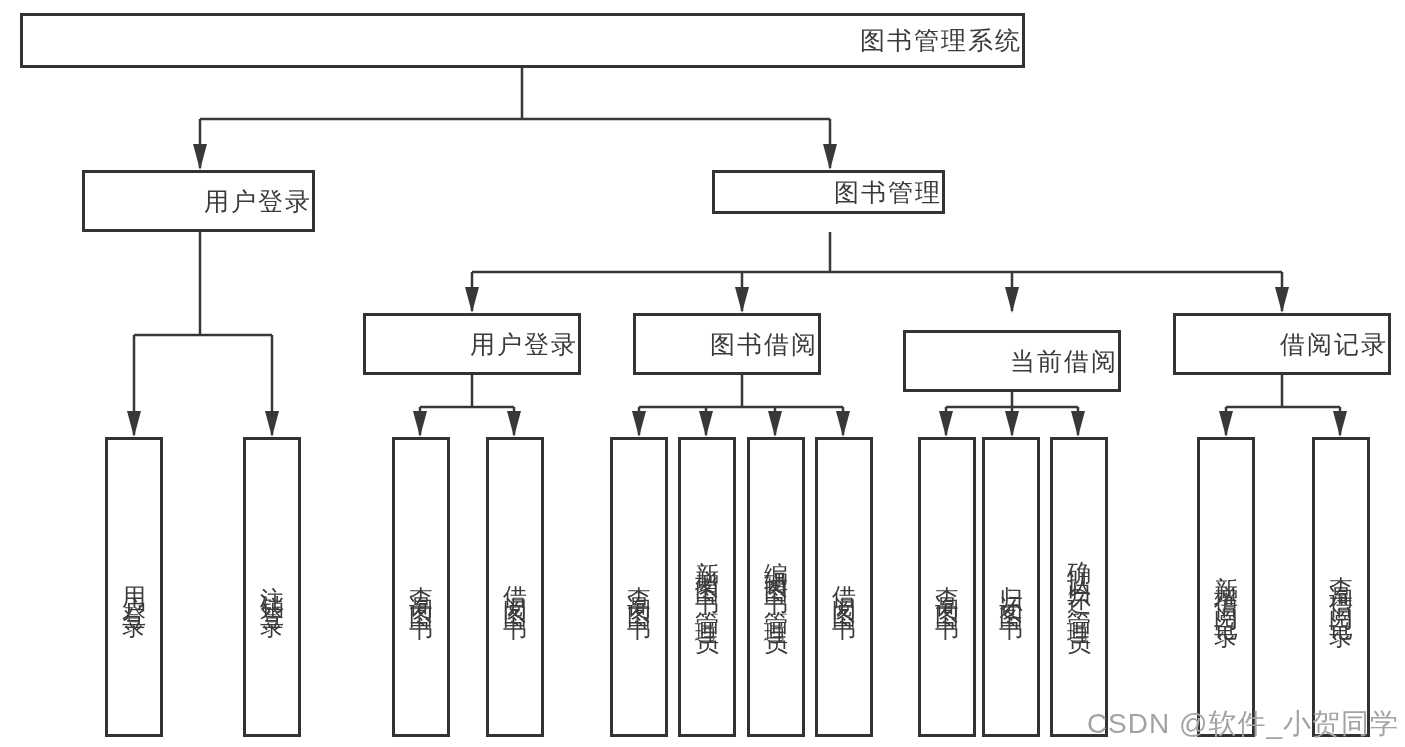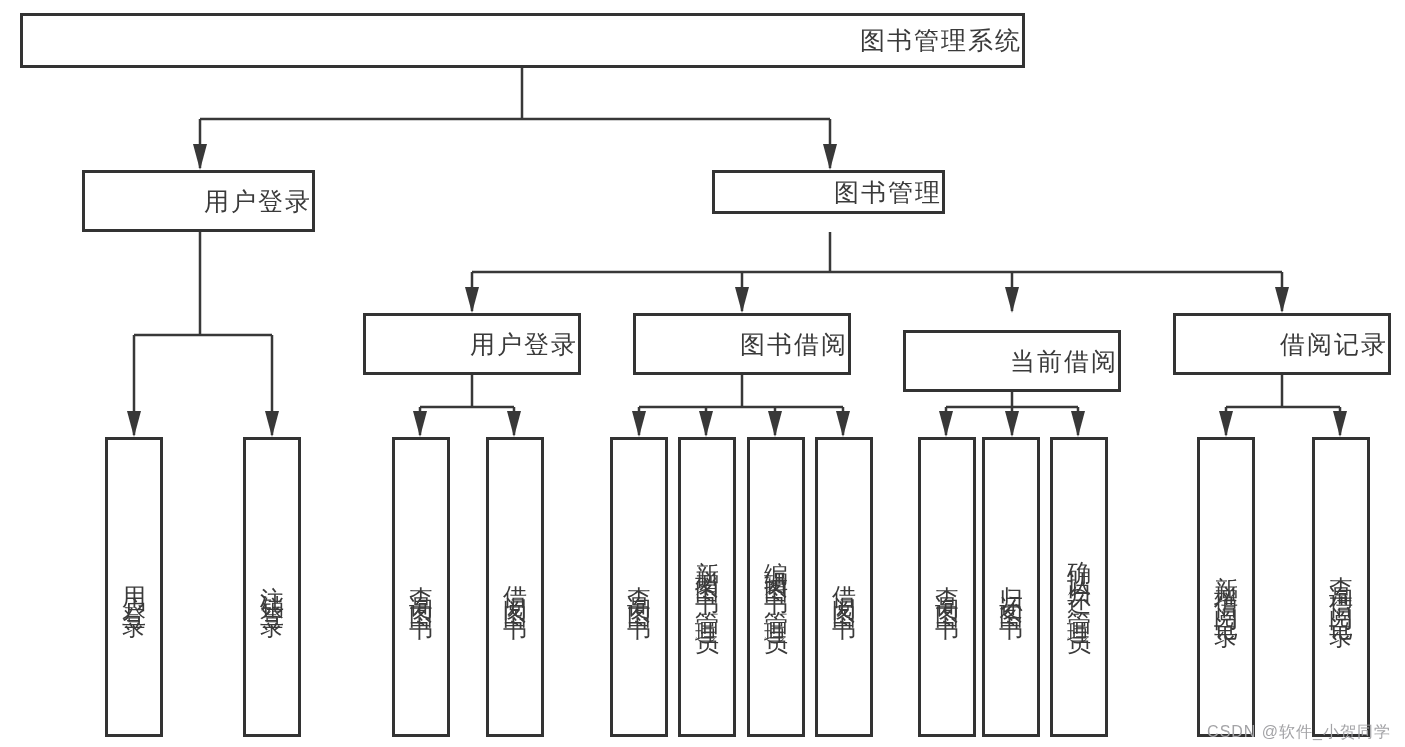--- a/index.html
+++ b/index.html
@@ -43,22 +43,22 @@
   .vtext{
     writing-mode:vertical-rl;
     text-orientation:mixed;
     font-size:24px;
     letter-spacing:10px;
     line-height:1;
     color:var(--text);
   }
   .watermark{
     position:absolute;
-    right:14px;bottom:4px;
-    font-size:16px;
+    right:6px;bottom:4px;
+    font-size:28px;
     letter-spacing:1px;
     color:var(--watermark);
     white-space:nowrap;
   }
 </style>
 </head>
 <body>
 
 <div class="canvas">
 
@@ -106,21 +106,21 @@
   <div class="node" style="left:82px;top:170px;width:233px;height:62px">
     <span>用户登录</span>
   </div>
   <div class="node" style="left:712px;top:170px;width:233px;height:44px">
     <span>图书管理</span>
   </div>
 
   <div class="node" style="left:363px;top:313px;width:218px;height:62px">
     <span>用户登录</span>
   </div>
-  <div class="node" style="left:633px;top:313px;width:218px;height:62px">
+  <div class="node" style="left:633px;top:313px;width:188px;height:62px">
     <span>图书借阅</span>
   </div>
   <div class="node" style="left:903px;top:330px;width:218px;height:62px">
     <span>当前借阅</span>
   </div>
   <div class="node" style="left:1173px;top:313px;width:218px;height:62px">
     <span>借阅记录</span>
   </div>
 
   <div class="leaf" style="left:105px">

